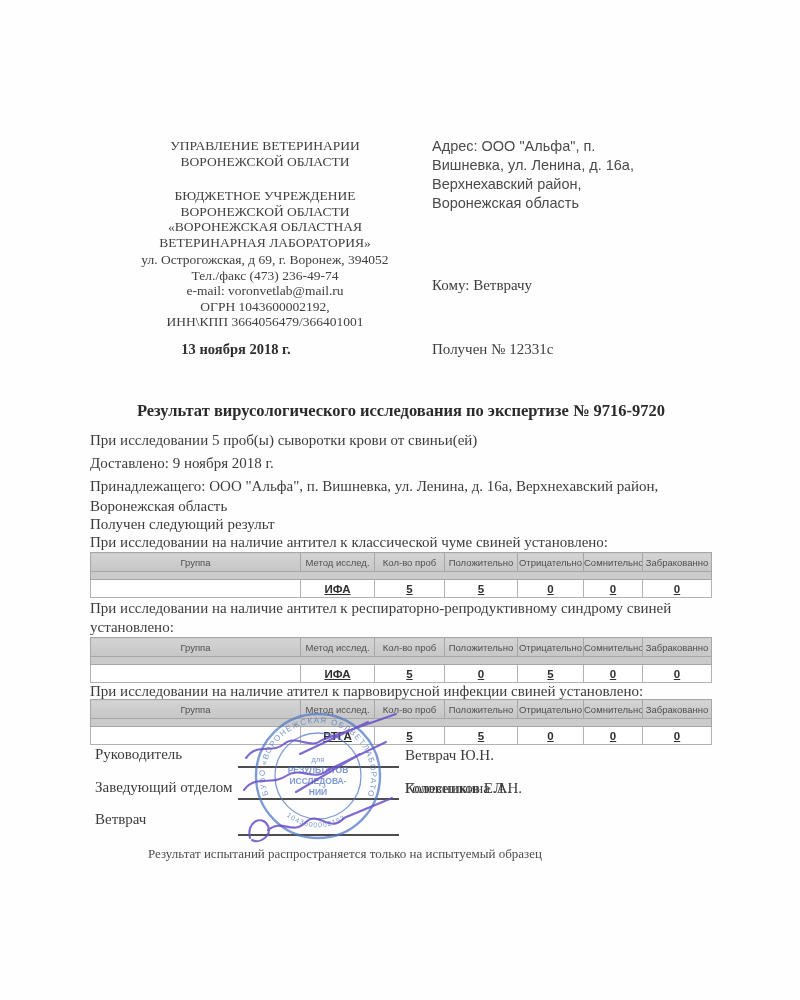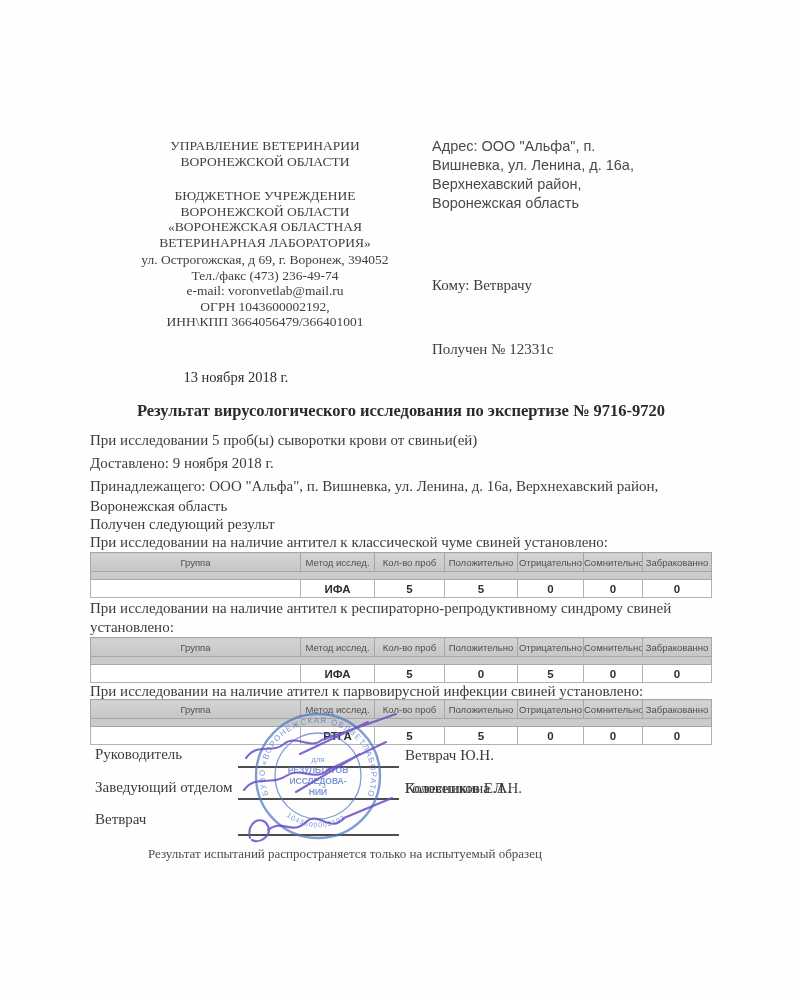--- a/index.html
+++ b/index.html
@@ -11,40 +11,40 @@
   .lh-left{left:88px;top:138px;width:354px;text-align:center;font-size:13.5px;
            line-height:15.5px;color:#414141;}
   .lh-org{margin-bottom:19px;}
   .lh-inst{margin-bottom:2px;font-family:Liberation Serif, serif;}
 
   
   .addr-right{left:432px;top:137px;width:285px;font-family:"Liberation Sans",sans-serif;
               font-size:14.5px;line-height:19px;color:#4a4a4a;}
   .komu{left:432px;top:277px;font-size:15px;color:#3d3d3d;}
   .incoming{left:432px;top:341px;font-size:15px;color:#3d3d3d;}
-  .date-line{left:90px;top:341px;width:292px;text-align:center;font-weight:normal;
-             font-size:14.5px;color:#2e2e2e;margin-top:28px;}
+  .date-line{left:90px;top:341px;width:292px;text-align:center;font-weight:bold;
+             font-size:14.5px;color:#2e2e2e;}
 
   .doc-title{left:90px;top:401px;width:622px;text-align:center;font-weight:bold;
              font-size:16.5px;color:#2b2b2b;}
 
   .body-line{left:90px;width:630px;font-size:15px;line-height:20px;color:#3c3c3c;}
   .tight{line-height:18.5px;}
 
   
   .rtable{position:absolute;left:90px;width:621px;border-collapse:collapse;
           font-family:"Liberation Sans",sans-serif;table-layout:fixed;}
   .rtable th{background:linear-gradient(#d4d4d4,#c6c6c6);font-size:9.5px;font-weight:normal;
              color:#4f4f4f;height:18px;border:1px solid #a6a6a6;border-left:1px solid #dedede;
              padding:0;overflow:hidden;white-space:nowrap;}
   .rtable th:first-child{border-left:1px solid #a6a6a6;}
   .rtable .spacer td{background:#cbcbcb;height:7px;border:1px solid #a6a6a6;
                      border-top:1px solid #ececec;padding:0;}
   .rtable .data td{background:#ffffff;height:17px;border:1px solid #b2b2b2;
-                   font-size:11.5px;font-weight:bold;color:#2f2f2f;text-align:center;padding:0;}
+                   font-size:11.5px;font-weight:bold;color:#2f2f2f;text-align:center;padding:0;text-decoration:underline;}
 
   
   .sig-role{left:95px;font-size:15px;color:#3c3c3c;}
   .sig-name{left:405px;font-size:15px;color:#3c3c3c;}
   .sig-line{left:238px;width:161px;height:0;border-top:2px solid #4d4d4d;}
 
   .footer-note{left:148px;top:846px;font-size:13px;color:#4c4c4c;}
 
   .stamp-svg{left:230px;top:700px;}
 </style>

